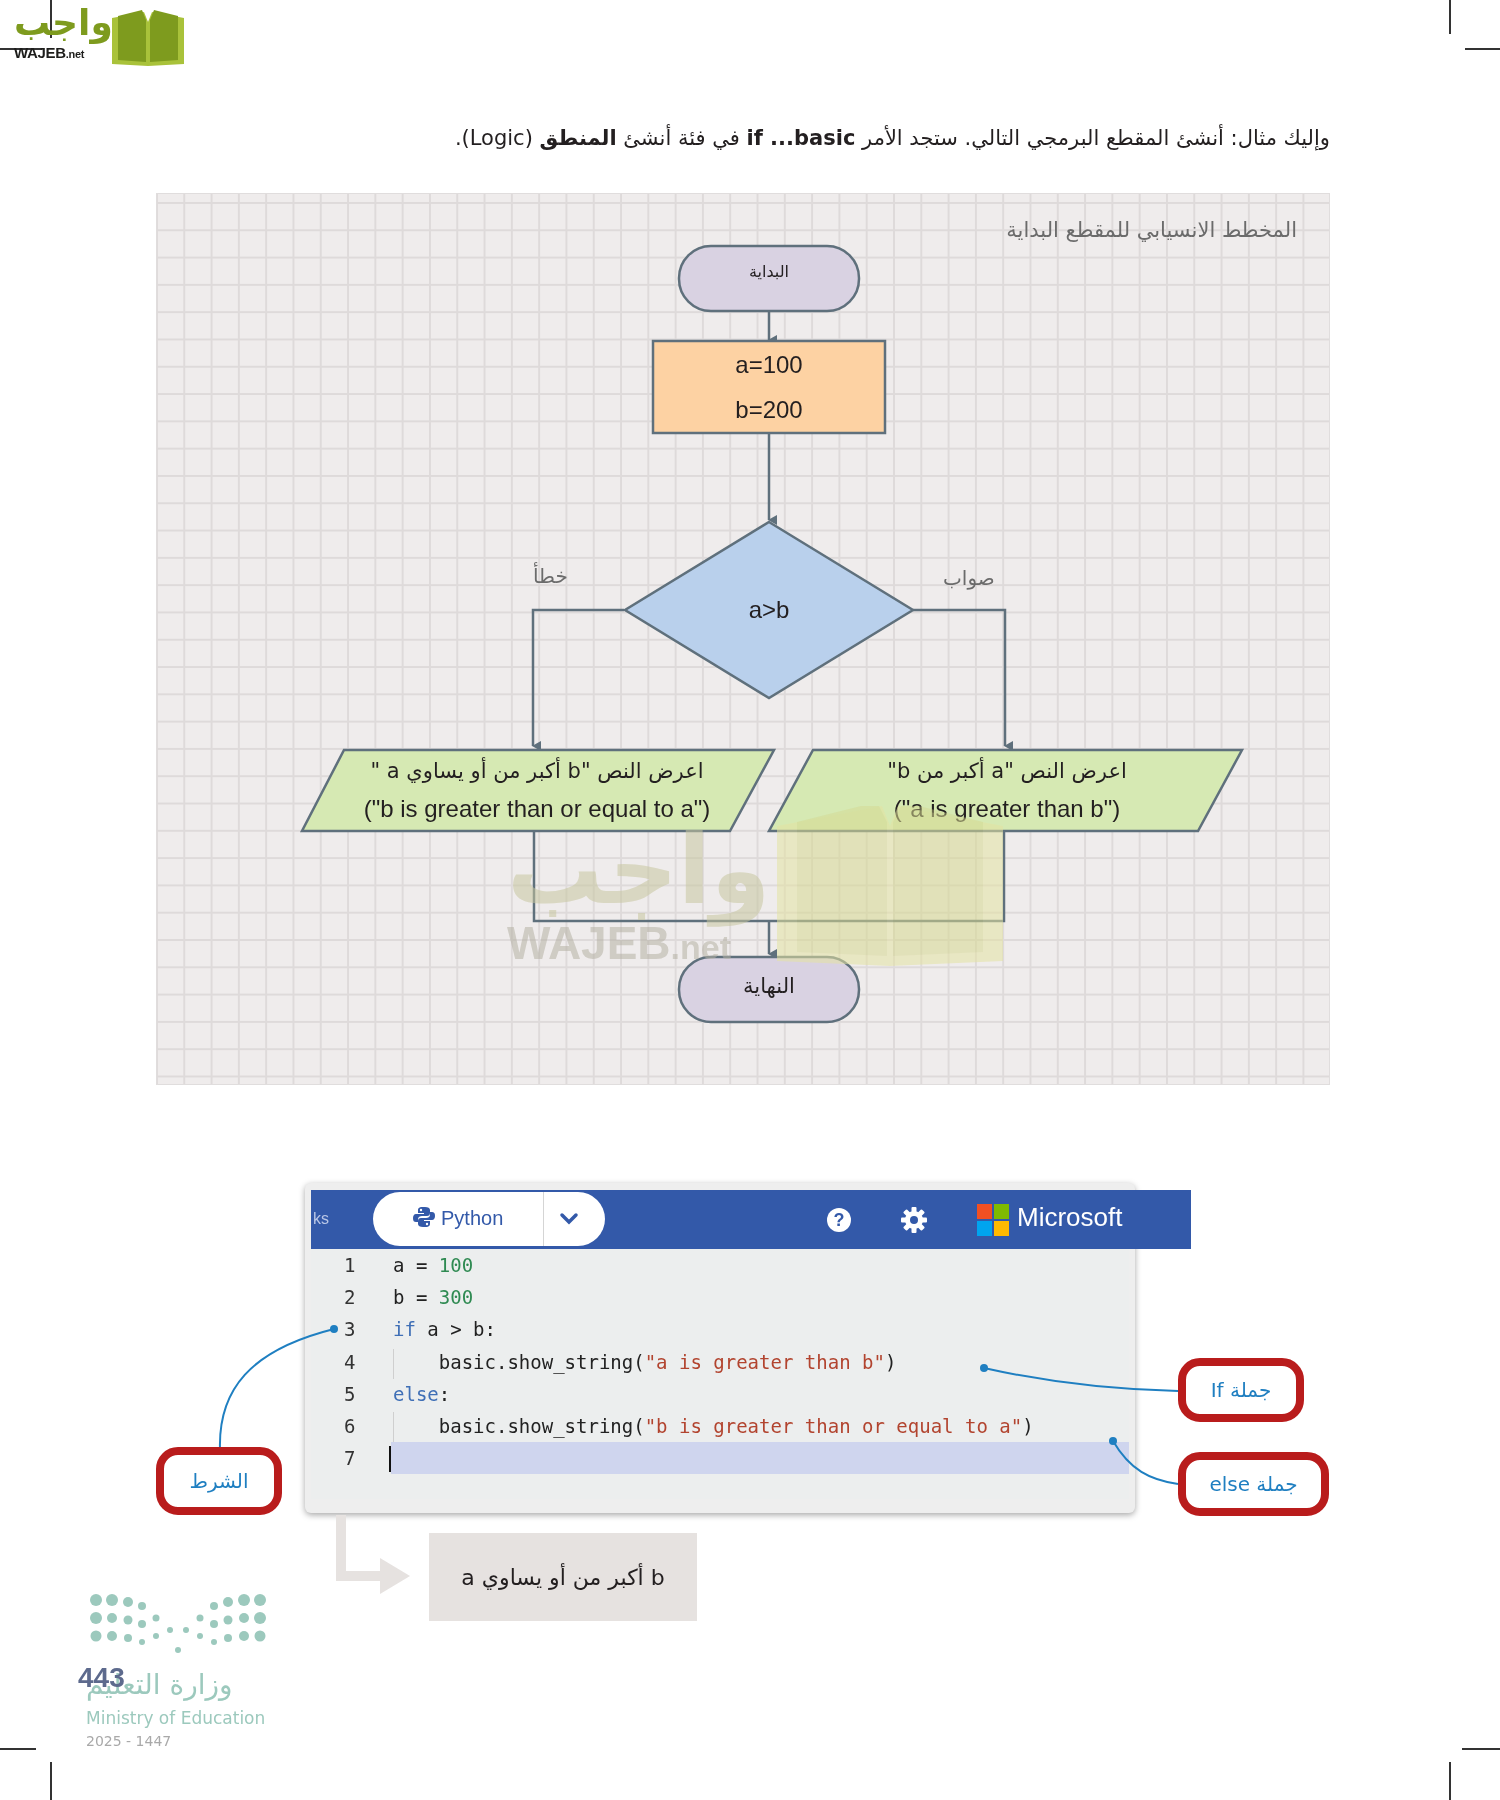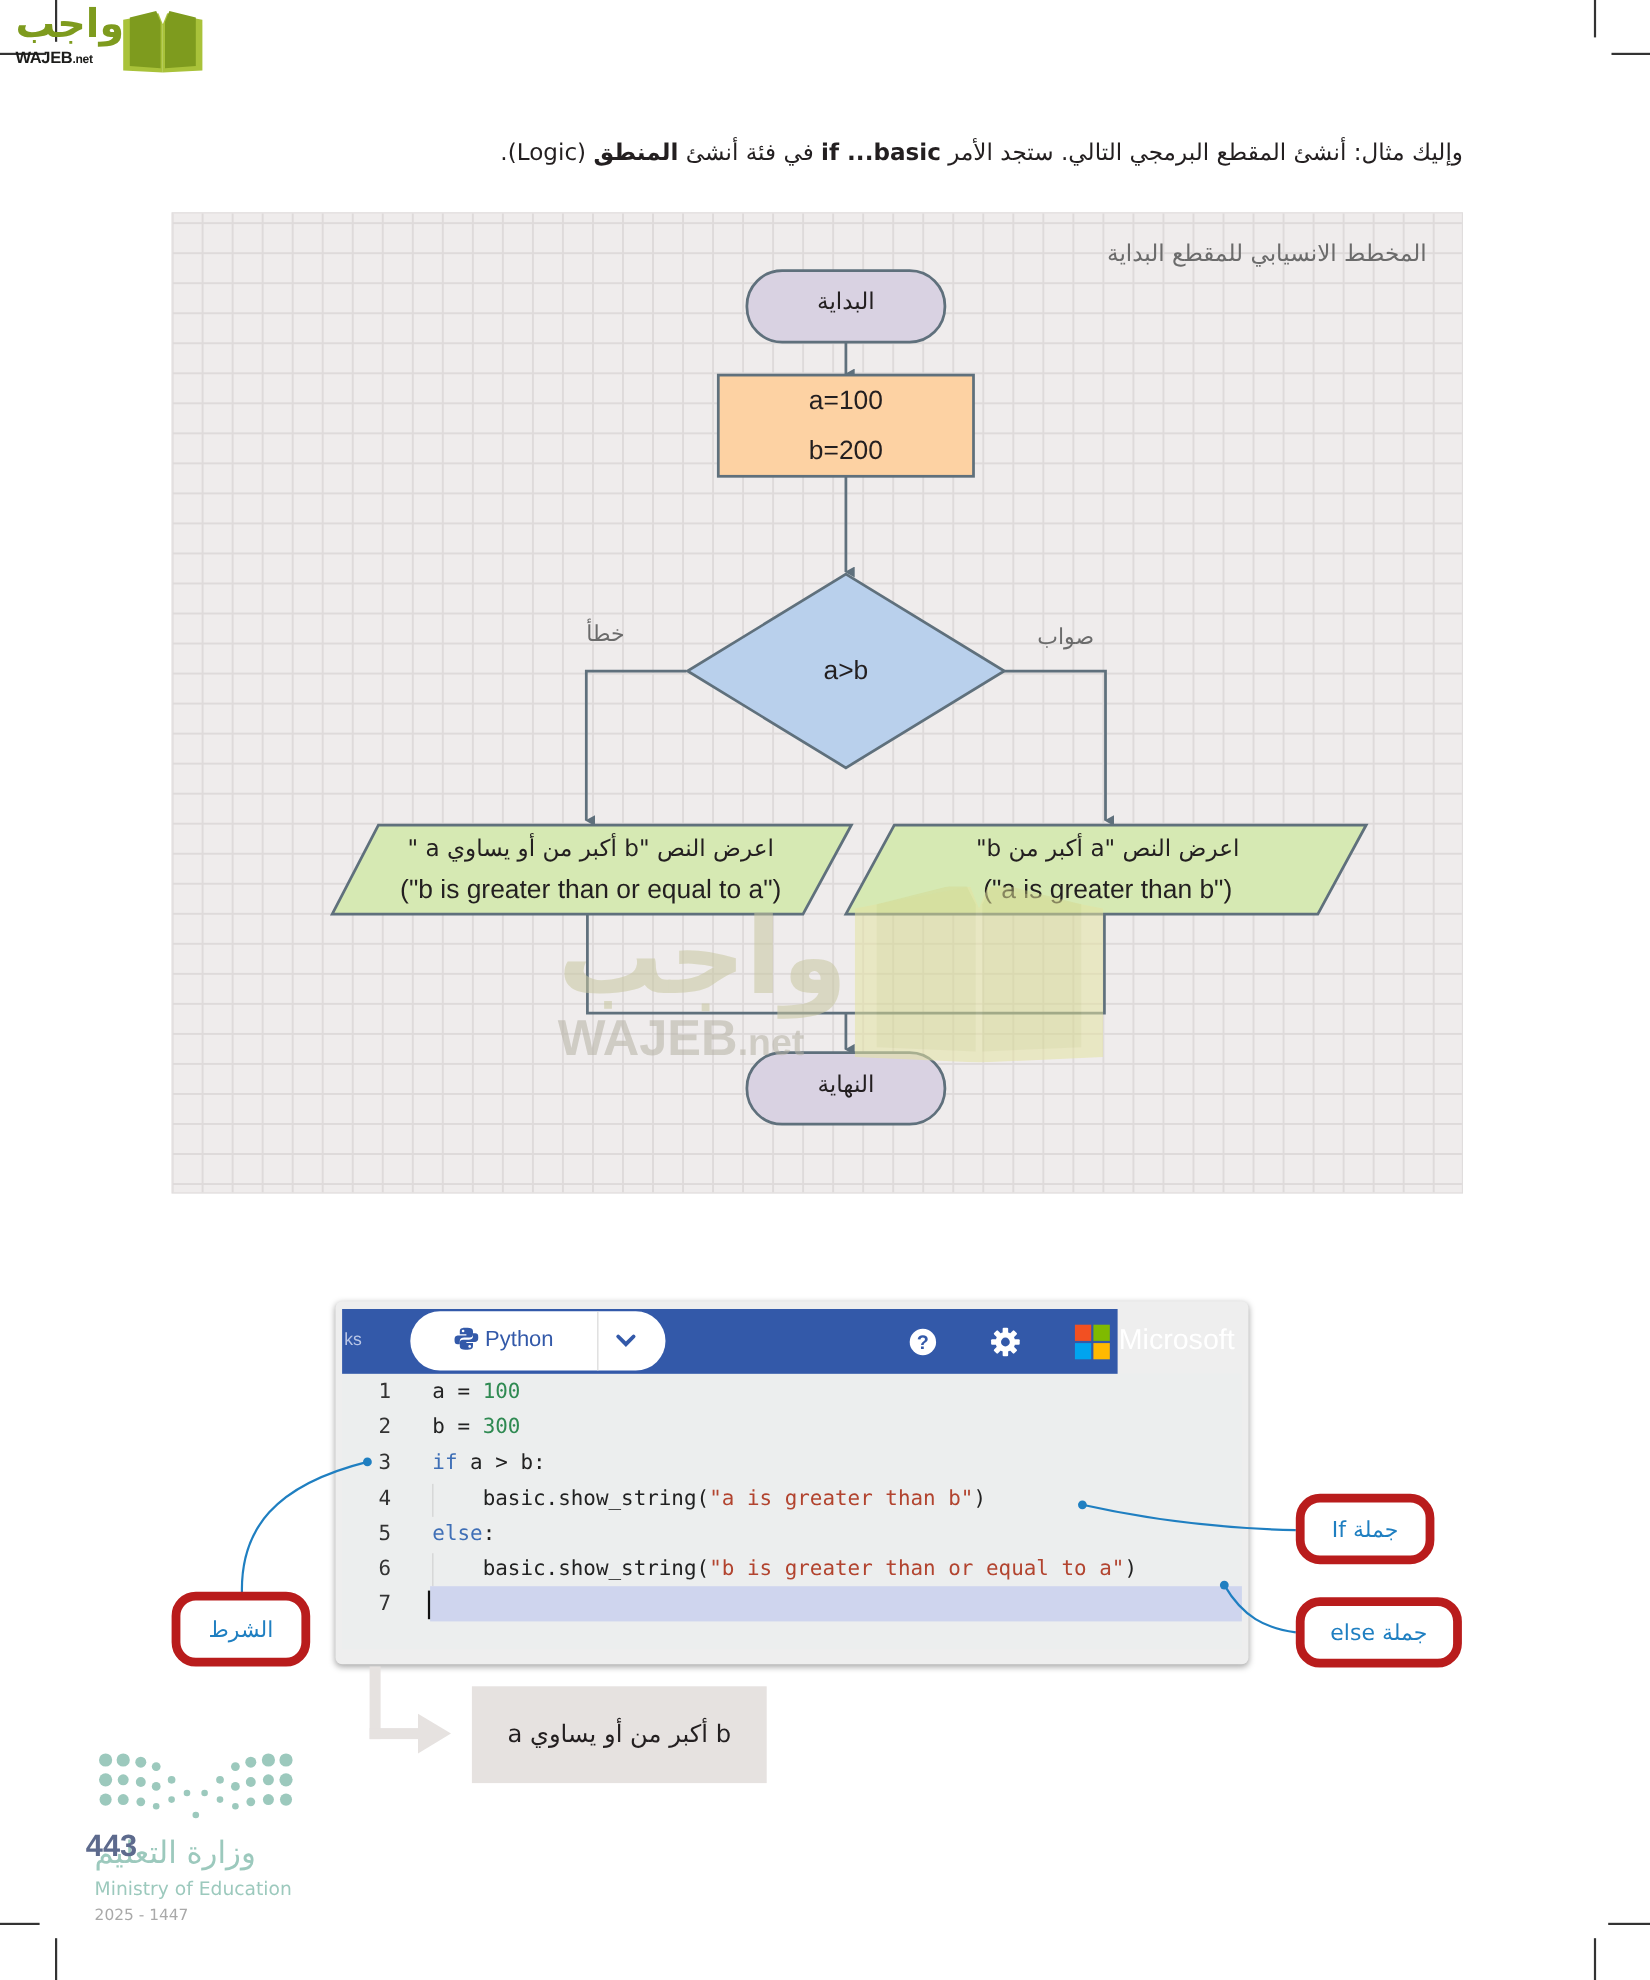--- a/index.html
+++ b/index.html
@@ -30,21 +30,21 @@
   .branch-label { position: absolute; font-size: 20px; color: #6b6b6b; direction: rtl; font-family: "DejaVu Sans", sans-serif; }
 
   .watermark { position: absolute; left: 350px; top: 620px; opacity: 0.55; pointer-events: none; }
   .wm-ar { position: absolute; left: 0; top: 0; font-size: 96px; font-weight: bold; color: #c8c7a0; direction: rtl; font-family: "DejaVu Sans", sans-serif; }
   .wm-en { position: absolute; left: 0; top: 102px; font-size: 46px; font-weight: bold; color: #b6b2a5; font-family: "Liberation Sans", sans-serif; }
   .wm-en small { font-size: 34px; }
 
   
   .editor { position: absolute; left: 305px; top: 1183px; width: 830px; height: 330px; background: #eeeeee; border-radius: 6px;
     box-shadow: 0 2px 6px rgba(0,0,0,0.35); }
-  .ed-header { position: absolute; left: 6px; top: 7px; width: 705px; height: 59px; background: #3359a9; }
+  .ed-header { position: absolute; left: 6px; top: 7px; width: 880px; height: 59px; background: #3359a9; }
   .ed-tab-text { position: absolute; left: 2px; top: 20px; font-size: 16px; color: #b9c6e6; font-family: "Liberation Sans", sans-serif; }
   .lang-pill { position: absolute; left: 62px; top: 2px; width: 232px; height: 54px; background: #fff; border-radius: 28px; }
   .lang-pill .divider { position: absolute; left: 170px; top: 0; width: 1px; height: 54px; background: #d5d5d5; }
   .lang-label { position: absolute; left: 68px; top: 15px; font-size: 20px; color: #3359a9; font-family: "Liberation Sans", sans-serif; }
   .py-icon { position: absolute; left: 40px; top: 14px; }
   .chev { position: absolute; left: 186px; top: 17px; }
   .help-icon { position: absolute; left: 514px; top: 16px; }
   .gear-icon { position: absolute; left: 588px; top: 15px; }
   .ms-logo { position: absolute; left: 666px; top: 14px; }
   .ms-text { position: absolute; left: 706px; top: 12px; font-size: 26px; color: #fff; font-family: "Liberation Sans", sans-serif; }
@@ -134,21 +134,21 @@
     <polygon points="188,636 472,636 476,555 572,555 " fill="none"></polygon>
     <polygon points="145,637 493,637 617,556 189,556" fill="none"></polygon>
     <polygon points="145,637 473,637 617,556 0,0" fill="none"></polygon>
     <polygon points="187,556 617,556 573,637 145,637" fill="#d6e9b3" stroke="#5f707c" stroke-width="2.5"></polygon>
 
     <polygon points="656,556 1085,556 1041,637 612,637" fill="#d6e9b3" stroke="#5f707c" stroke-width="2.5"></polygon>
 
     <rect x="522" y="763" width="180" height="65" rx="32" fill="#d9d2e2" stroke="#5f707c" stroke-width="2.5"></rect>
   </svg>
 
-  <div class="fc-text fc-ar" style="left:522px;top:68px;width:180px;font-size:21px;">البداية</div>
+  <div class="fc-text fc-ar" style="left:522px;top:68px;width:180px;font-size:16px;">البداية</div>
   <div class="fc-text" style="left:496px;top:157px;width:232px;font-size:24px;">a=100</div>
   <div class="fc-text" style="left:496px;top:202px;width:232px;font-size:24px;">b=200</div>
   <div class="fc-text" style="left:540px;top:402px;width:144px;font-size:24px;">a&gt;b</div>
 
   <div class="branch-label" style="left:376px;top:370px;">خطأ</div>
   <div class="branch-label" style="left:786px;top:372px;">صواب</div>
 
   <div class="fc-text fc-ar" style="left:160px;top:565px;width:440px;font-size:21px;">اعرض النص "b أكبر من أو يساوي a "</div>
   <div class="fc-text" style="left:160px;top:601px;width:440px;font-size:24px;">("b is greater than or equal to a")</div>
   <div class="fc-text fc-ar" style="left:630px;top:565px;width:440px;font-size:21px;">اعرض النص "a أكبر من b"</div>

